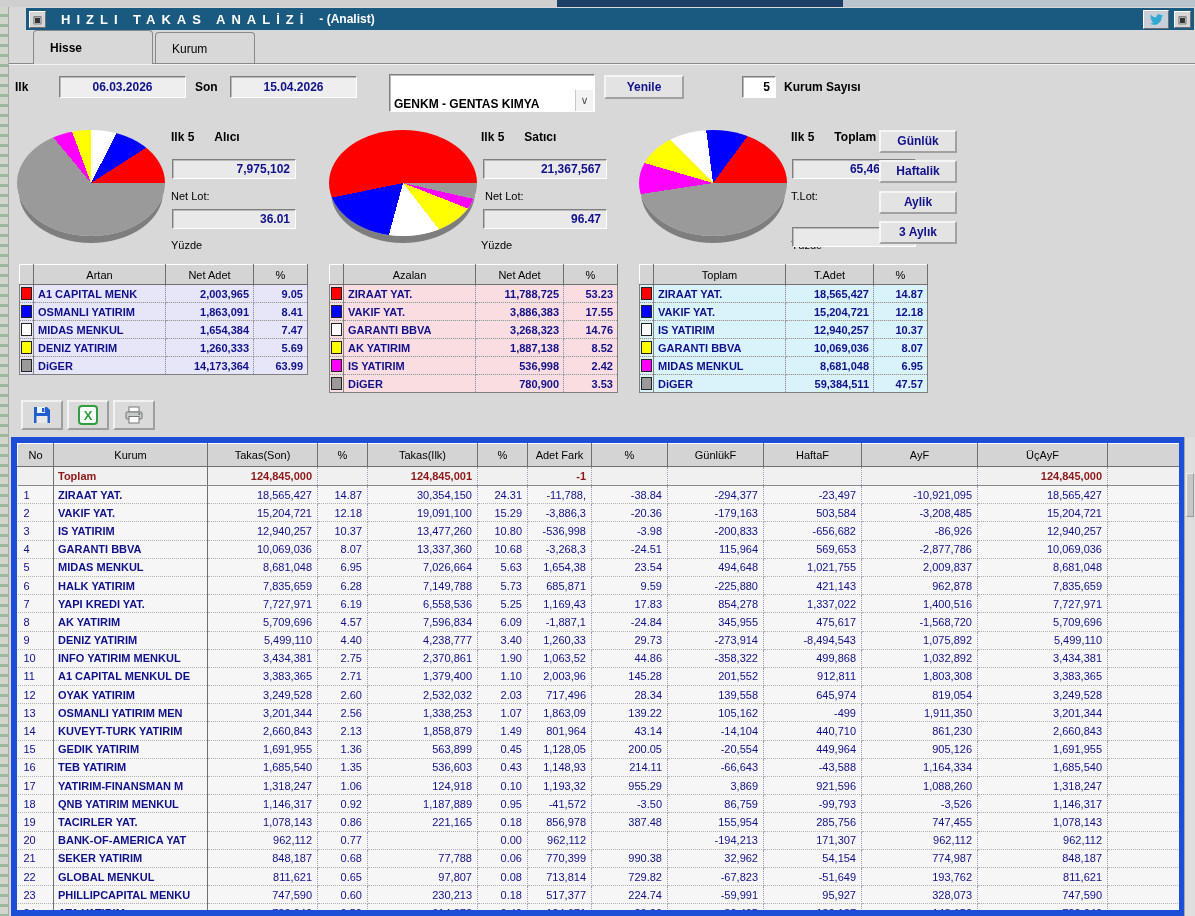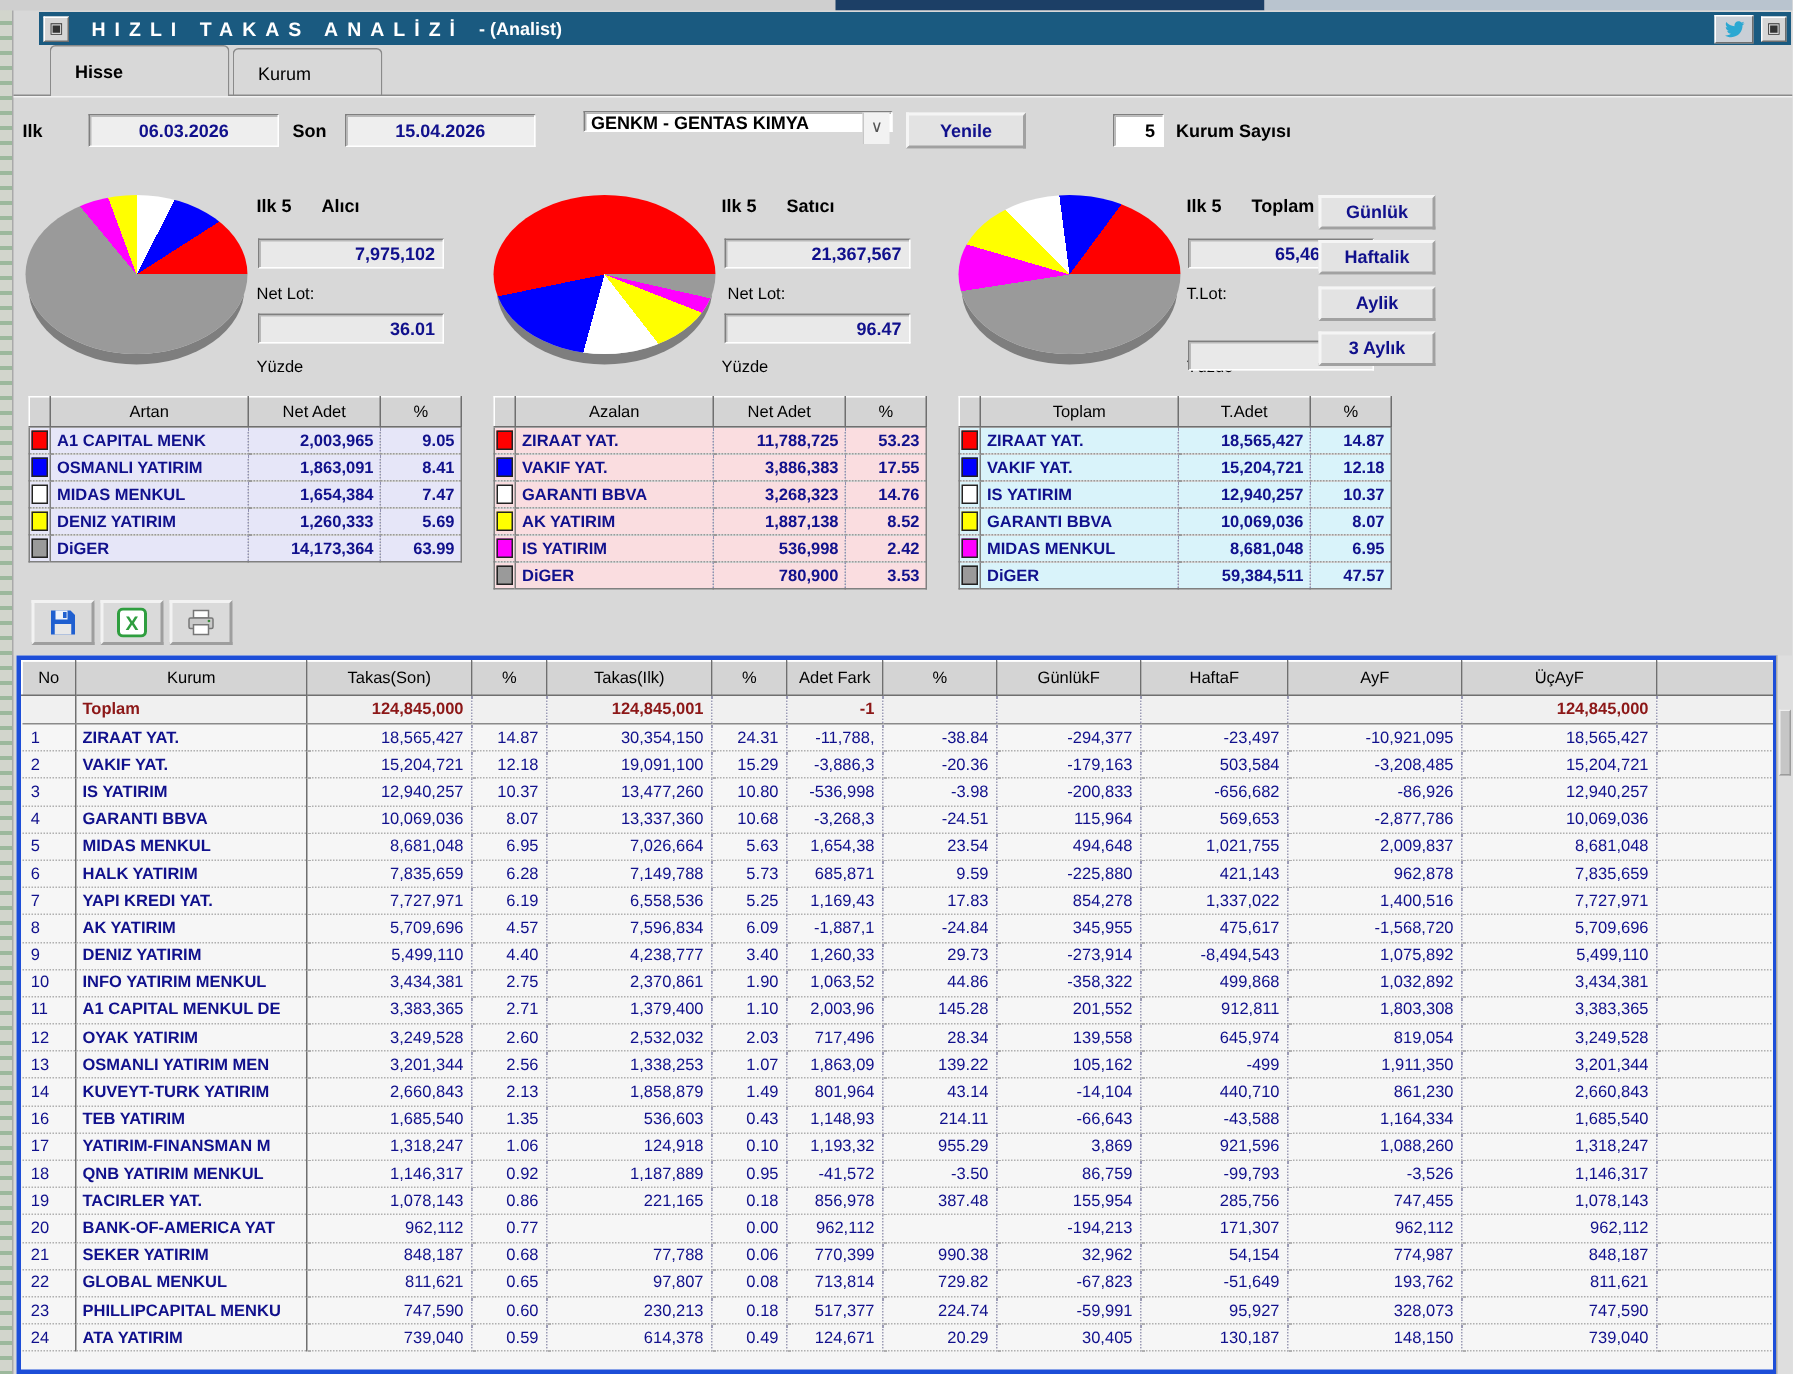--- a/index.html
+++ b/index.html
@@ -26,21 +26,21 @@
   
   .tab { position:absolute; height:32px; background:#d8d8d8; border:1px solid #8a8a8a; border-bottom:none; border-radius:4px 4px 0 0; font-size:12px; color:#000; display:flex; align-items:center; padding-left:16px; }
   .tab.active { top:23px; left:24px; width:120px; height:34px; font-weight:bold; z-index:3; }
   .tab.inactive { top:25px; left:146px; width:100px; z-index:1; }
   .tabline { position:absolute; left:0; top:56px; right:0; height:2px; border-top:1px solid #8a8a8a; border-bottom:1px solid #f2f2f2; z-index:2; }
 
   
   .lbl { position:absolute; font-size:12px; font-weight:bold; color:#000; }
   .sunken { border:1px solid; border-color:#7f7f7f #ffffff #ffffff #7f7f7f; box-shadow:inset 1px 1px 0 #b9b9b9; }
   .datebox { position:absolute; width:127px; height:22px; background:#eeeeee; color:#10108c; font-weight:bold; font-size:12px; text-align:center; line-height:20px; }
-  .combo { position:absolute; left:380px; top:67px; width:206px; height:14px; background:#ffffff; display:flex; align-items:flex-start; }
+  .combo { position:absolute; left:380px; top:67px; width:206px; height:38px; background:#ffffff; display:flex; align-items:flex-end; }
   .combo .combo-text { flex:1; font-size:12px; font-weight:bold; color:#000; padding-left:4px; white-space:nowrap; overflow:hidden; }
   .combo .combo-arrow { width:18px; height:21px; margin-right:1px; background:#f2f2f2; border-left:1px solid #c7c7c7; color:#555; text-align:center; line-height:20px; font-size:11px; }
   .btn { background:#e3e3e3; border:2px outset #f5f5f5; color:#10108c; font-weight:bold; font-size:12px; text-align:center; }
   .yenile { position:absolute; left:595px; top:68px; width:80px; height:24px; line-height:20px; }
   .countbox { position:absolute; left:733px; top:69px; width:34px; height:22px; background:#ffffff; color:#000; font-weight:bold; font-size:12px; text-align:right; padding-right:5px; line-height:20px; }
 
   
   .pie-chart { position:absolute; width:148px; height:106px; border-radius:50%; box-shadow:0 9px 0 -2px #7e7e7e; }
   .pie-head { position:absolute; font-size:12px; font-weight:bold; color:#000; white-space:nowrap; }
   .pie-head .sub { margin-left:20px; }
@@ -56,21 +56,21 @@
   .mini td.sw { border-right:1px solid #808080; }
   .mini td.sw span { display:block; width:11px; height:13px; border:1px solid #222; margin:0 auto; }
   .mini td.nm { padding-left:4px;margin-left:25px; }
   .mini td.vl, .mini td.pc { text-align:right; padding-right:4px; }
   .mini col.c-sw { width:14px; } .mini col.c-nm { width:132px; } .mini col.c-vl { width:88px; } .mini col.c-pc { width:54px; }
 
   
   .toolbtn { position:absolute; top:393px; width:42px; height:30px; background:#dadada; border:2px outset #f2f2f2; display:flex; align-items:center; justify-content:center; }
 
   
-  .grid { position:absolute; left:2px; top:430px; width:1174px; height:479px; overflow:hidden; background:#f5f5f5; border:3px solid #1d4ed8; }
+  .grid { position:absolute; left:2px; top:430px; width:1174px; height:479px; overflow:hidden; background:#f5f5f5; border:6px solid #1d4ed8; }
   .grid table { border-collapse:collapse; table-layout:fixed; width:1172px; }
   .grid th { height:23px; background:#d4d4d4; border:1px solid; border-color:#ffffff #6f6f6f #6f6f6f #ffffff; font-weight:normal; font-size:11px; color:#000; overflow:hidden; white-space:nowrap; }
   .grid td { height:18.2px; font-size:11px; color:#10108c; border-right:1px dotted #9a9ab4; border-bottom:1px dotted #b0b0b0; overflow:hidden; white-space:nowrap; background:#f6f6f6; }
   .grid td.num { text-align:right; padding-right:5px; }
   .grid td.txt { text-align:left; padding-left:4px; }
   .grid td.c0 { padding-left:6px; border-right:1px solid #707070; }
   .grid td.c1 { border-right:1px solid #707070; font-weight:bold; }
   .grid tr.total td { height:19px; color:#8c1717; font-weight:bold; background:#f0f0f0; border-bottom:1px solid #8a8a8a; }
   .vscroll { position:absolute; right:0; top:430px; width:11px; height:479px; background:#dedede; border-left:1px solid #a8a8a8; }
   .vscroll .thumb { position:absolute; left:1px; right:1px; top:36px; height:44px; background:#c6c6c6; border:1px outset #efefef; }
@@ -619,20 +619,35 @@
             <td class="num">1.49</td>
             <td class="num">801,964</td>
             <td class="num">43.14</td>
             <td class="num">-14,104</td>
             <td class="num">440,710</td>
             <td class="num">861,230</td>
             <td class="num">2,660,843</td>
             <td></td>
           </tr>
           <tr class="">
+            <td class="txt c0">15</td>
+            <td class="txt c1">GEDIK YATIRIM</td>
+            <td class="num">1,691,955</td>
+            <td class="num">1.36</td>
+            <td class="num">563,899</td>
+            <td class="num">0.45</td>
+            <td class="num">1,128,05</td>
+            <td class="num">200.05</td>
+            <td class="num">-20,554</td>
+            <td class="num">449,964</td>
+            <td class="num">905,126</td>
+            <td class="num">1,691,955</td>
+            <td></td>
+          </tr>
+          <tr class="">
             <td class="txt c0">16</td>
             <td class="txt c1">TEB YATIRIM</td>
             <td class="num">1,685,540</td>
             <td class="num">1.35</td>
             <td class="num">536,603</td>
             <td class="num">0.43</td>
             <td class="num">1,148,93</td>
             <td class="num">214.11</td>
             <td class="num">-66,643</td>
             <td class="num">-43,588</td>

